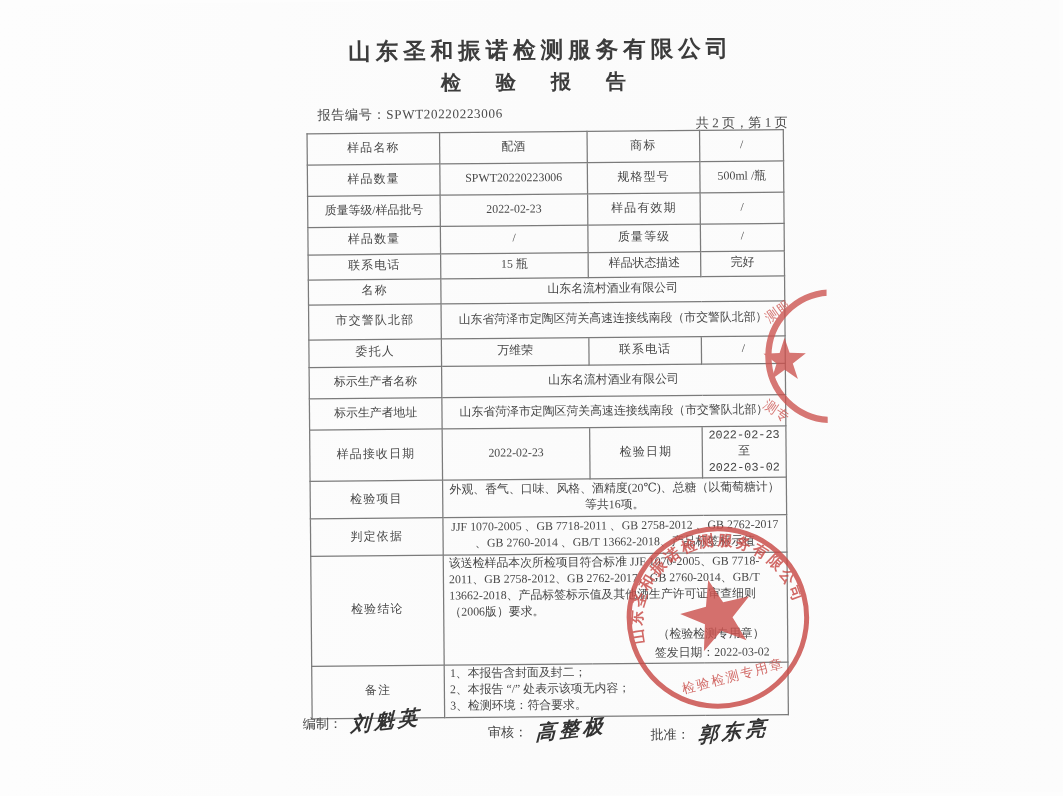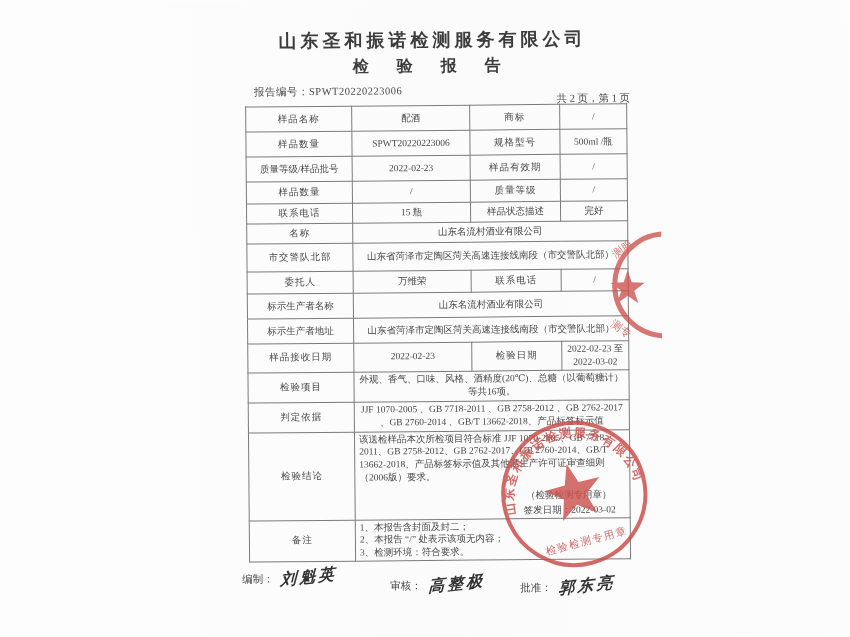--- a/index.html
+++ b/index.html
@@ -37,21 +37,21 @@
   table.report td{
     border:1px solid #7b7b7b;
     font-size:9.5px;line-height:1.35;color:#474747;
     padding:1px 4px;vertical-align:middle;text-align:center;
     overflow:hidden;
   }
   td.lbl{letter-spacing:1px;}
   td.left{text-align:left;}
   tr.h26{height:25px;} tr.h23{height:22px;} tr.h20{height:20px;}
   tr.h29{height:28px;} tr.h30{height:30px;} tr.h78{height:78px;} tr.h41{height:41px;}
-  .two-line{line-height:1.25;}
+  .two-line{line-height:1.25;font-family:Liberation Mono, monospace;}
   .concl-wrap{position:relative;height:100%;}
   .concl-text{text-align:left;}
   .concl-note{text-align:right;margin-top:6px;padding-right:14px;}
   .concl-date{text-align:right;padding-right:10px;margin-top:2px;}
   .remarks div{text-align:left;}
   .sig-row{position:absolute;left:240px;top:562px;width:400px;font-size:10.5px;color:#474747;}
   .sig-group{position:absolute;white-space:nowrap;}
   .sig-prepared{left:0;top:4px;}
   .sig-reviewed{left:148px;top:12px;}
   .sig-approved{left:278px;top:15px;}

